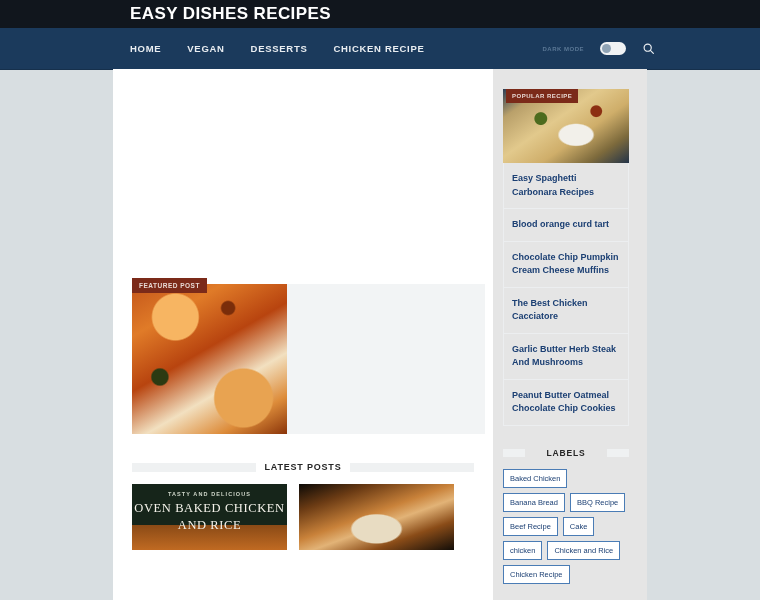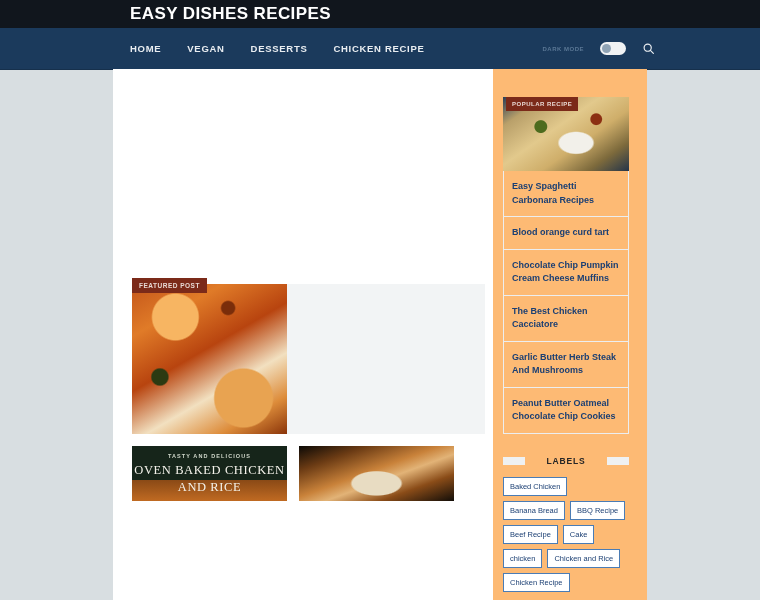--- a/index.html
+++ b/index.html
@@ -57,21 +57,21 @@
   .search-icon { cursor:pointer; display:flex; }
 
   
   .shell {
     position:absolute; top:69px; left:113px;
     width:534px; height:531px;
     background:#ffffff;
     display:flex;
   }
   .main-col { width:380px; position:relative; background:#ffffff; }
-  .side-col { width:154px; background:#fdba74; padding:20px 8px 0 10px; }
+  .side-col { width:154px; background:#e5e5e5; padding:12px 8px 0 10px; }
 
   
   .ad-slot { height:215px; background:#ffffff; }
 
   
   .featured-wrap { position:relative; padding:0 8px 0 19px; }
   .badge {
     position:absolute; top:-6px; left:19px; z-index:3;
     background:#7b2a19; color:#e8d9d4;
     font-size:6.5px; font-weight:bold; letter-spacing:0.5px;
@@ -111,21 +111,21 @@
   .section-head {
     margin:28px 19px 0 19px;
     display:flex; align-items:center; gap:9px;
   }
   .section-head .rule { flex:1; height:9px; background:#eff1f2; }
   .section-head .label {
     font-size:9px; font-weight:bold; color:#262626; letter-spacing:0.8px;
   }
   .cards { display:flex; gap:12px; margin:12px 19px 0 19px; }
   .card { width:155px; }
-  .card-img { width:155px; height:55px; position:relative; overflow:hidden; }
+  .card-img { width:155px; height:66px; position:relative; overflow:hidden; }
   .card-img.oven {
     background:linear-gradient(#16251a 0 62%, #8a4a16 62%, #c06a22 100%);
   }
   .oven-cap {
     position:absolute; top:7px; left:0; right:0; text-align:center;
     color:#cfd6c9; font-size:5.5px; letter-spacing:1.1px; font-weight:bold;
   }
   .oven-title {
     position:absolute; top:16px; left:0; right:0; text-align:center;
     color:#f4f2ea; font-size:12.5px; line-height:1.35;
@@ -218,20 +218,25 @@
 
       <div class="ad-slot"></div>
 
       <div class="featured-wrap">
         <div class="badge">FEATURED POST</div>
         <div class="featured">
           <div class="featured-img"></div>
         </div>
       </div>
 
+      <div class="section-head">
+        <div class="rule"></div>
+        <div class="label">LATEST POSTS</div>
+        <div class="rule"></div>
+      </div>
 
       <div class="cards">
         <div class="card">
           <div class="card-img oven">
             <div class="oven-cap">TASTY AND DELICIOUS</div>
             <div class="oven-title">OVEN BAKED CHICKEN AND RICE</div>
           </div>
         </div>
         <div class="card">
           <div class="card-img bread"></div>

